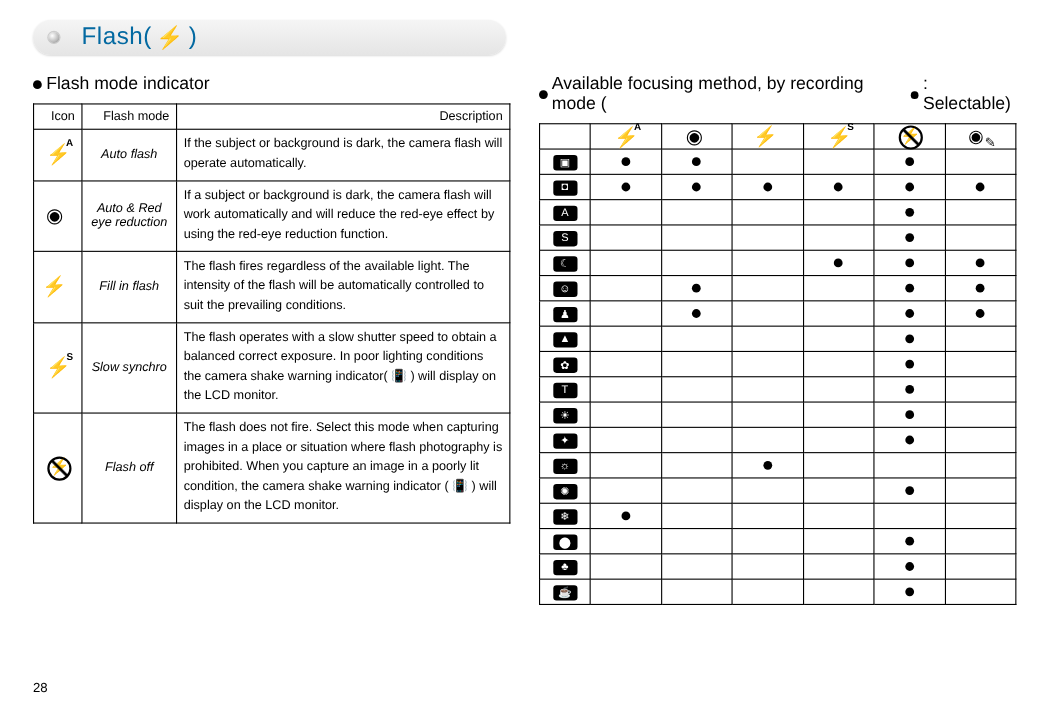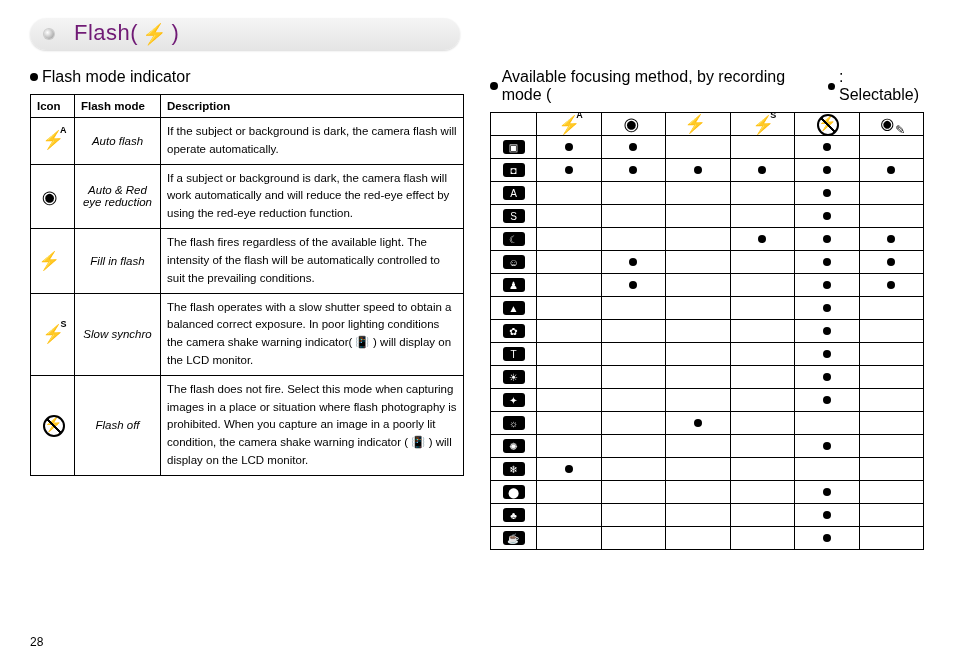--- a/index.html
+++ b/index.html
@@ -30,21 +30,21 @@
   .title-pill:before {
     content:""; position:absolute; left:14px; top:11px;
     width:10px; height:10px; border-radius:50%;
     background:radial-gradient(circle at 35% 35%, #fff 0%, #bbb 60%, #888 100%);
     box-shadow:0 0 0 1px rgba(0,0,0,.15);
   }
   .title-text {
     position:absolute; left:44px; top:2px;
     font-size:22px; font-weight:400; letter-spacing:.5px;
     display:flex; align-items:center; gap:4px;
-    color:#701a75;
+    color:#0369a1;
   }
   .title-text .flash-glyph { font-weight:bold; font-size:20px; position:relative; top:1px;}
   .columns {
     display:flex; gap:26px;
   }
   .col { flex:1 1 50%; }
 
   .section-head {
     font-size:16px; margin:2px 0 8px 0;
     display:flex; align-items:center; gap:4px;
@@ -52,21 +52,21 @@
   .section-head .bullet, .dot { width:8px; height:8px; background:#000; border-radius:50%; display:inline-block; }
 
   table.modes {
     width:100%; border-collapse:collapse; table-layout:fixed;
     font-size:11.5px;
   }
   table.modes th, table.modes td {
     border:1px solid var(--border);
     padding:5px 6px; vertical-align:middle;
   }
-  table.modes th { font-weight:700; text-align:left;margin-top:17px; }
+  table.modes th { font-weight:400; text-align:right;margin-top:17px; }
   table.modes col.c-icon { width:44px; }
   table.modes col.c-mode { width:86px; }
   table.modes td.icon { text-align:center; font-size:20px; }
   table.modes td.mode { text-align:center; font-size:11.5px;font-style:italic; }
   table.modes td.desc { font-size:11.5px; line-height:1.55; }
 
   table.matrix {
     width:100%; border-collapse:collapse; table-layout:fixed;
     font-size:12px;
   }
@@ -80,21 +80,21 @@
   .row-badge {
     display:inline-flex; width:22px; height:14px;
     border-radius:3px; background:#000; color:#fff;
     align-items:center; justify-content:center;
     font-size:10px;
   }
   .cell-dot { width:8px; height:8px; background:#000; border-radius:50%; display:inline-block; }
 
   .glyph { font-family: "Segoe UI Symbol","Apple Color Emoji", Arial, sans-serif; }
 
-  .page-num { position:absolute; left:30px; bottom:11px; font-size:12px;margin-top:24px; }
+  .page-num { position:absolute; left:30px; bottom:28px; font-size:12px;margin-top:24px; }
 
   
   .icn-auto { position:relative; display:inline-block; width:20px; height:20px; }
   .icn-auto:before { content:"⚡"; position:absolute; left:0; top:0; font-size:18px; }
   .icn-auto:after  { content:"A"; position:absolute; right:-4px; top:-4px; font-size:9px; font-weight:bold; }
   .icn-slow { position:relative; display:inline-block; width:20px; height:20px; }
   .icn-slow:before { content:"⚡"; position:absolute; left:0; top:0; font-size:18px; }
   .icn-slow:after  { content:"S"; position:absolute; right:-4px; top:-4px; font-size:9px; font-weight:bold; }
   .icn-fill:before { content:"⚡"; font-size:18px; }
   .icn-eye:before  { content:"◉"; font-size:18px; }

